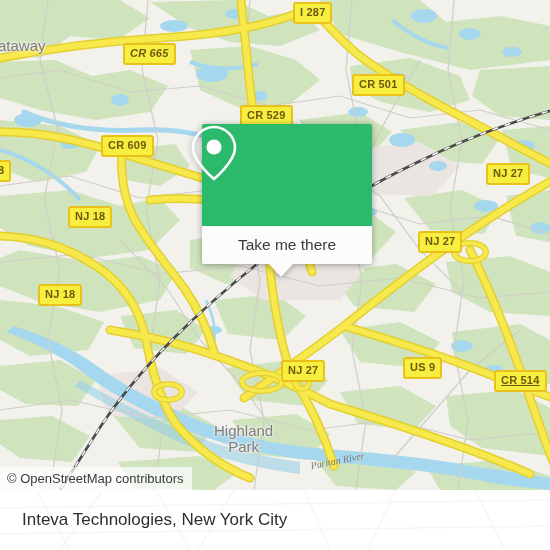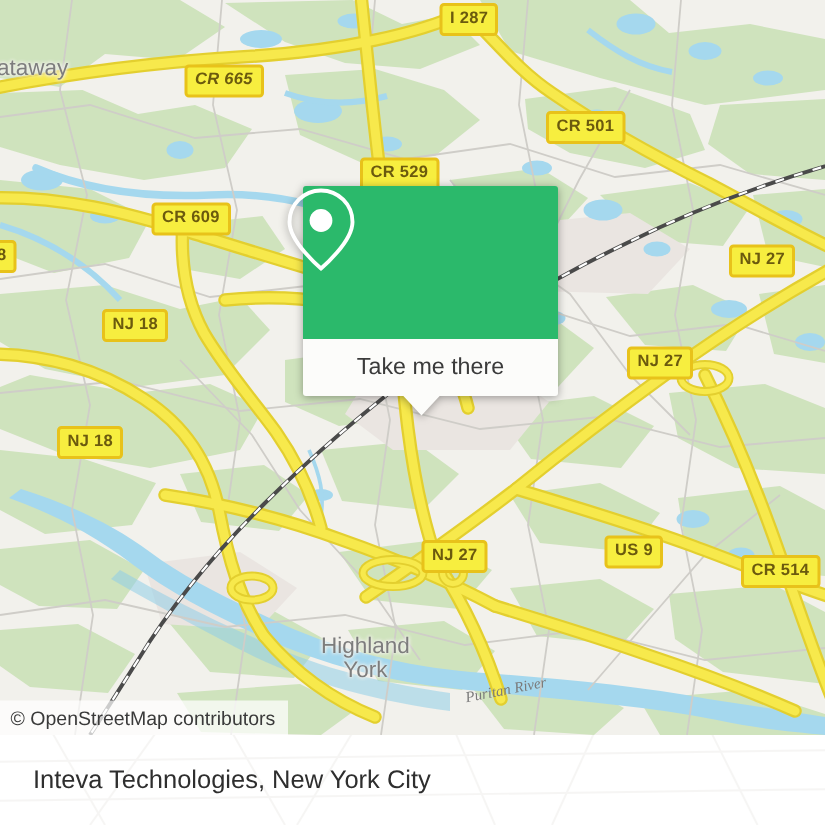--- a/index.html
+++ b/index.html
@@ -298,37 +298,37 @@
           <path d="M560,108 C510,122 462,140 418,162 C372,184 328,210 288,240
                    C248,270 210,302 176,336 C142,370 114,404 92,440 C78,462 68,478 60,490" stroke="#ffffff" stroke-width="1.5" stroke-dasharray="6 7"></path>
         </g>
 
       </g>
     </svg>
 
     <div id="shields-layer">
         <div class="shield" style="left: 293px; top: 2px;">I 287</div>
         <div class="shield" style="left: 123px; top: 43px; font-style: italic;">CR 665</div>
-        <div class="shield" style="left: 364px; top: 74px;">CR 501</div>
+        <div class="shield" style="left: 352px; top: 74px;">CR 501</div>
         <div class="shield" style="left: 240px; top: 105px;">CR 529</div>
         <div class="shield" style="left: 101px; top: 135px; text-align: right;">CR 609</div>
         <div class="shield" style="left: 486px; top: 163px;">NJ 27</div>
         <div class="shield" style="left: -9px; top: 160px;">8</div>
         <div class="shield" style="left: 68px; top: 206px;">NJ 18</div>
         <div class="shield" style="left: 418px; top: 231px;">NJ 27</div>
         <div class="shield" style="left: 38px; top: 284px;">NJ 18</div>
         <div class="shield" style="left: 281px; top: 360px;">NJ 27</div>
         <div class="shield" style="left: 403px; top: 357px;">US 9</div>
-        <div class="shield" style="left: 494px; top: 370px;">CR 514</div>
+        <div class="shield" style="left: 494px; top: 370px; text-decoration: underline;">CR 514</div>
       </div>
 
     <div id="places-layer">
         <div class="place big" style="left: -2px; top: 38px;">ataway</div>
         <div class="place big" style="left: 214px; top: 423px;">Highland
-York</div>
+Park</div>
       </div>
 
     <div id="water-layer">
         <div class="waterlabel" style="left: 310px; top: 455px; transform: rotate(-11deg);">Puritan River</div>
       </div>
 
     <div id="popup">
       <div id="popup-green">
         <svg width="48" height="58" viewBox="0 0 48 58">
           <path d="M24,3 C12.4,3 3,12.4 3,24 C3,37.5 24,55 24,55 C24,55 45,37.5 45,24 C45,12.4 35.6,3 24,3 Z" fill="none" stroke="#ffffff" stroke-width="2.6"></path>

